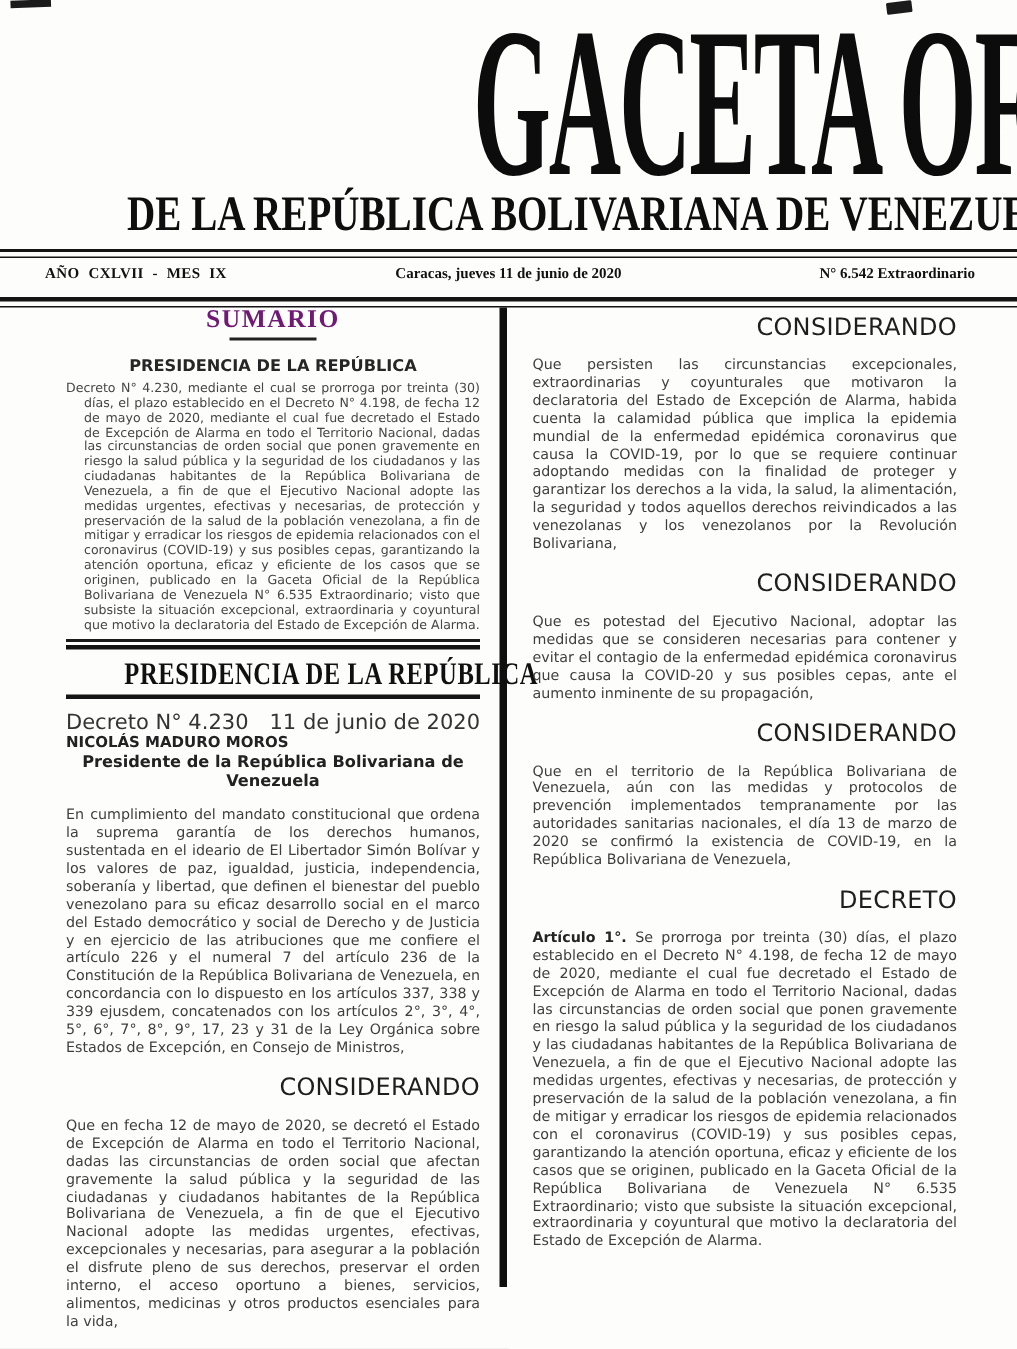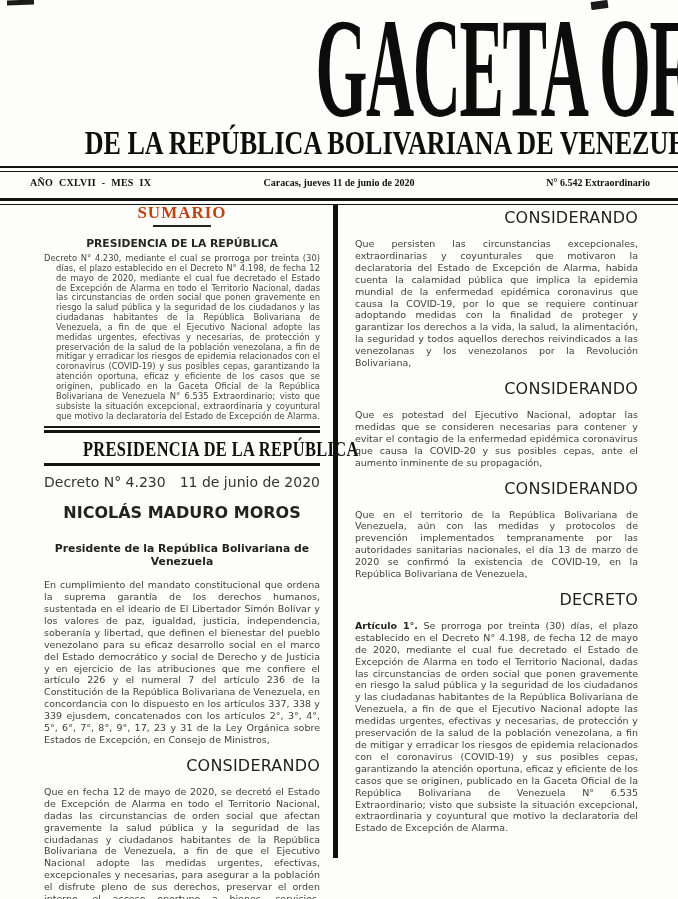--- a/index.html
+++ b/index.html
@@ -45,37 +45,37 @@
   #column-divider { position:absolute; left:333px; top:205px; width:4.5px; height:653px; background:#0f0f0f; }
   .col { position:absolute; }
   #left-column  { left:44px; top:202px; width:276px; }
   #right-column { left:355px; top:206px; width:283px; }
 
   .col p { font-size:9.5px; line-height:11.9px; text-align:justify; color:#3e3e3e; }
 
   
   .sumario-title { margin-top:1px; text-align:center;
     font-family:"Liberation Serif","DejaVu Serif",serif; font-weight:bold;
-    font-size:17px; letter-spacing:1px; color:#c2410c; }
+    font-size:17px; letter-spacing:1px; color:#701a75; }
   .sumario-underline { width:58px; height:2px; background:#222; margin:2px auto 0; }
   .sum-section { margin-top:10px; text-align:center; font-weight:bold; font-size:10.8px; color:#262626; }
   .sum-entry { margin-top:4px; font-size:8.4px !important; line-height:9.85px !important;
     padding-left:12px; text-indent:-12px; color:#454545 !important; }
   .dbl-rule { margin-top:5px; }
   .dbl-rule .thin  { height:1.4px; background:#1a1a1a; margin-bottom:2.4px; }
   .dbl-rule .thick { height:3.2px; background:#121212; }
   .serif-head { margin-top:5px; text-align:center; white-space:nowrap; }
   .serif-head span { display:inline-block; font-family:"Liberation Serif","DejaVu Serif",serif;
     font-weight:bold; font-size:21px; line-height:1.1; letter-spacing:.5px;
     transform:scaleX(0.78); transform-origin:50% 0; color:#101010; }
   .rule-thick { height:2.8px; background:#151515; margin-top:2px; }
   .decree-row { margin-top:8px; display:flex; justify-content:space-between;
     font-size:14px; color:#333; }
-  .pres-name  { margin-top:13px; text-align:center; font-weight:bold; font-size:16px; color:#222; }
-  .pres-title { text-align:center; font-weight:bold; font-size:10.8px; color:#222;margin-top:20px; }
+  .pres-name  { text-align:left; font-weight:bold; font-size:10px; color:#222; }
+  .pres-title { text-align:center; font-weight:bold; font-size:10.8px; color:#222; }
   .body-par { margin-top:11px; }
   .considerando { margin-top:10px; text-align:right; font-weight:normal;
     font-size:16px; letter-spacing:.2px; color:#1e1e1e; }
   .articulo b { color:#242424; }
 </style>
 </head>
 <body>
 
 <div id="page">
 

